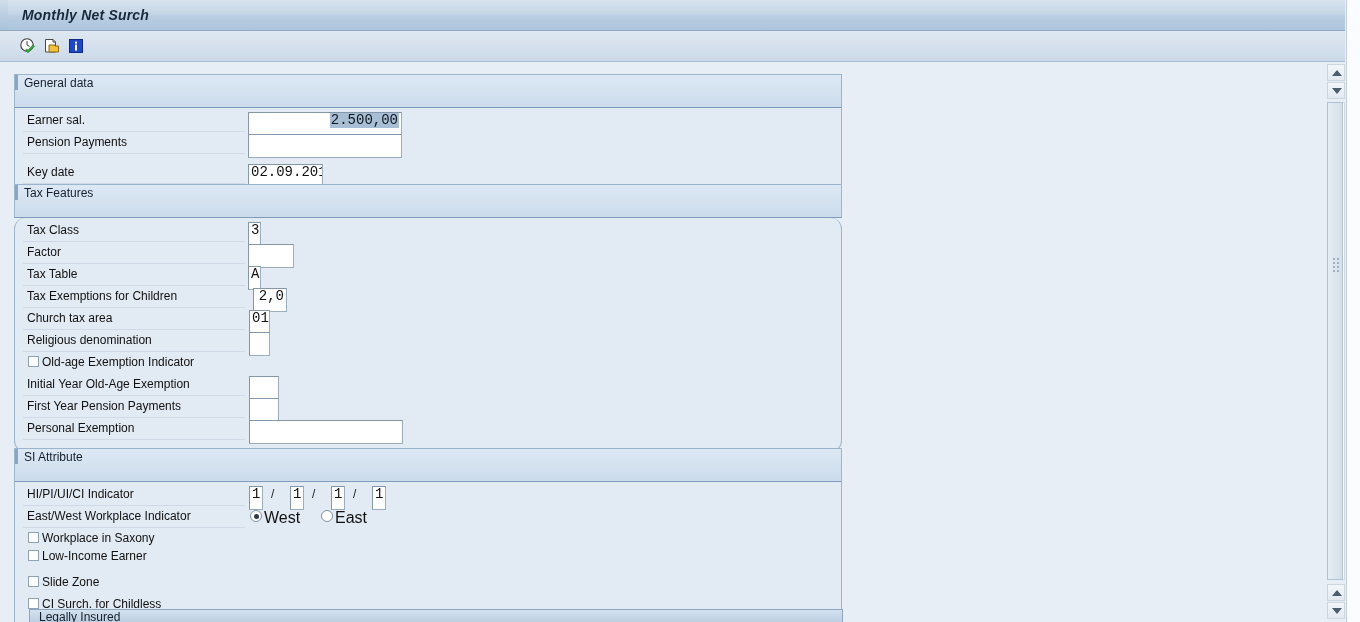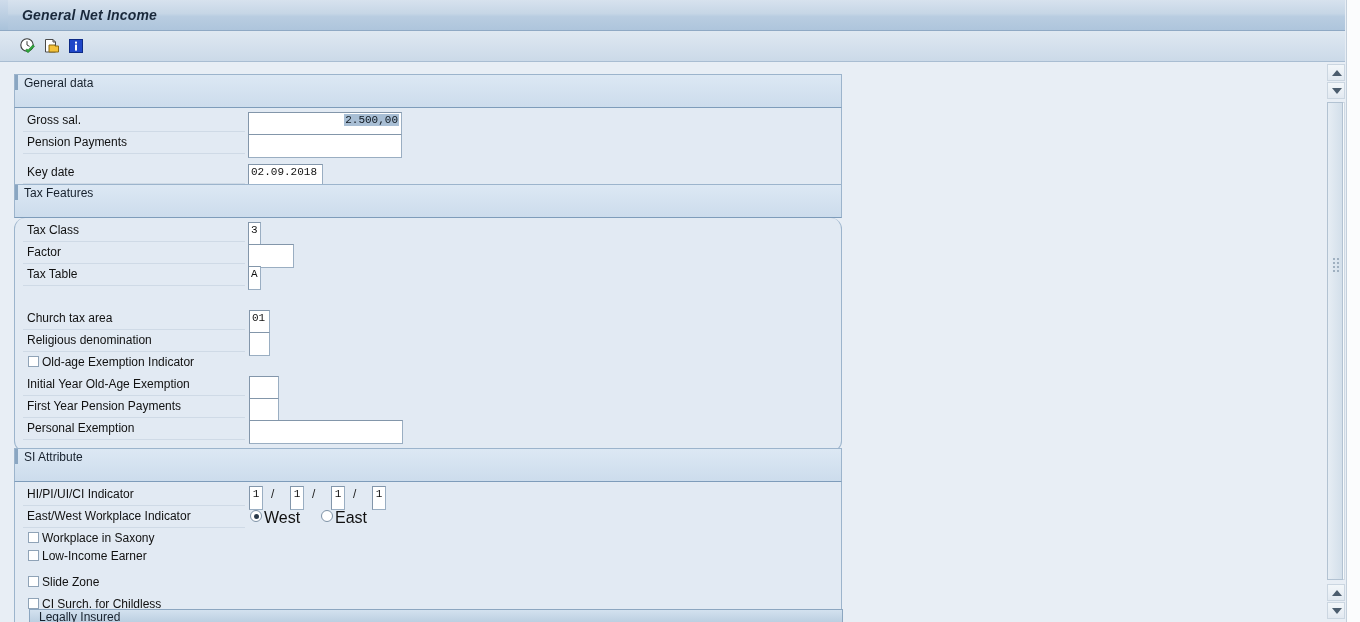--- a/index.html
+++ b/index.html
@@ -87,21 +87,21 @@
   }
 
   
   .inp{
     position:absolute;box-sizing:border-box;
     background:#ffffff;
     border:1px solid #9aaec2;
     border-top-color:#8396aa;border-left-color:#8396aa;
     height:24px;
     font-family:"Liberation Mono", monospace;
-    font-size:11px;color:#111;
+    font-size:14px;color:#111;
     line-height:14px;
     padding:0 2px;
     white-space:nowrap;overflow:hidden;
   }
   .inp.right{text-align:right;}
   .inp.center{text-align:center;}
   .sel{background:#a8bed4;color:#101820;padding:0 1px;}
 
   
   .cbx{
@@ -172,21 +172,21 @@
   
   svg{display:block;}
 </style>
 </head>
 <body>
 
 <div class="screen">
 
   <div class="titlebar">
     <div class="tl-accent"></div>
-    <div class="title-text">General Net Income</div>
+    <div class="title-text">Monthly Net Surch</div>
   </div>
 
   <div class="toolbar">
 
     <div class="tb-icon" style="left:19px;">
       <svg width="18" height="18" viewBox="0 0 18 18">
         <circle cx="8" cy="8" r="6.2" fill="#ffffff" stroke="#3a3a3a" stroke-width="1.1"></circle>
         <line x1="8" y1="8" x2="8" y2="4.2" stroke="#3a3a3a" stroke-width="1"></line>
         <line x1="8" y1="8" x2="10.6" y2="9.4" stroke="#3a3a3a" stroke-width="1"></line>
         <path d="M6.5 13.2 L9 15.8 L15.5 9.2 L14 7.8 L9 12.9 L7.8 11.9 Z" fill="#2fa83c" stroke="#1c7a27" stroke-width="0.6"></path>
@@ -215,21 +215,21 @@
   <div class="content">
 
     <div class="group" style="top:12px;">
       <div class="group-hdr">
         <div class="ghl"></div>
         <span>General data</span>
       </div>
       <div class="group-body" style="height:79px;">
 
         <div class="row" style="top:2px;width:826px;">
-          <div class="rlabel">Gross sal.</div>
+          <div class="rlabel">Earner sal.</div>
           <div class="rline" style="width:222px;"></div>
           <div class="inp right" style="left:233px;top:2px;width:154px;"><span class="sel">2.500,00</span></div>
         </div>
 
         <div class="row" style="top:24px;width:826px;">
           <div class="rlabel">Pension Payments</div>
           <div class="rline" style="width:222px;"></div>
           <div class="inp right" style="left:233px;top:2px;width:154px;"></div>
         </div>
 
@@ -260,20 +260,25 @@
           <div class="rline" style="width:222px;"></div>
           <div class="inp" style="left:233px;top:2px;width:46px;"></div>
         </div>
 
         <div class="row" style="top:46px;width:826px;">
           <div class="rlabel">Tax Table</div>
           <div class="rline" style="width:222px;"></div>
           <div class="inp" style="left:233px;top:2px;width:13px;">A</div>
         </div>
 
+        <div class="row" style="top:68px;width:826px;">
+          <div class="rlabel">Tax Exemptions for Children</div>
+          <div class="rline" style="width:222px;"></div>
+          <div class="inp right" style="left:238px;top:2px;width:34px;">2,0</div>
+        </div>
 
         <div class="row" style="top:90px;width:826px;">
           <div class="rlabel">Church tax area</div>
           <div class="rline" style="width:222px;"></div>
           <div class="inp" style="left:234px;top:2px;width:21px;">01</div>
         </div>
 
         <div class="row" style="top:112px;width:826px;">
           <div class="rlabel">Religious denomination</div>
           <div class="rline" style="width:222px;"></div>

